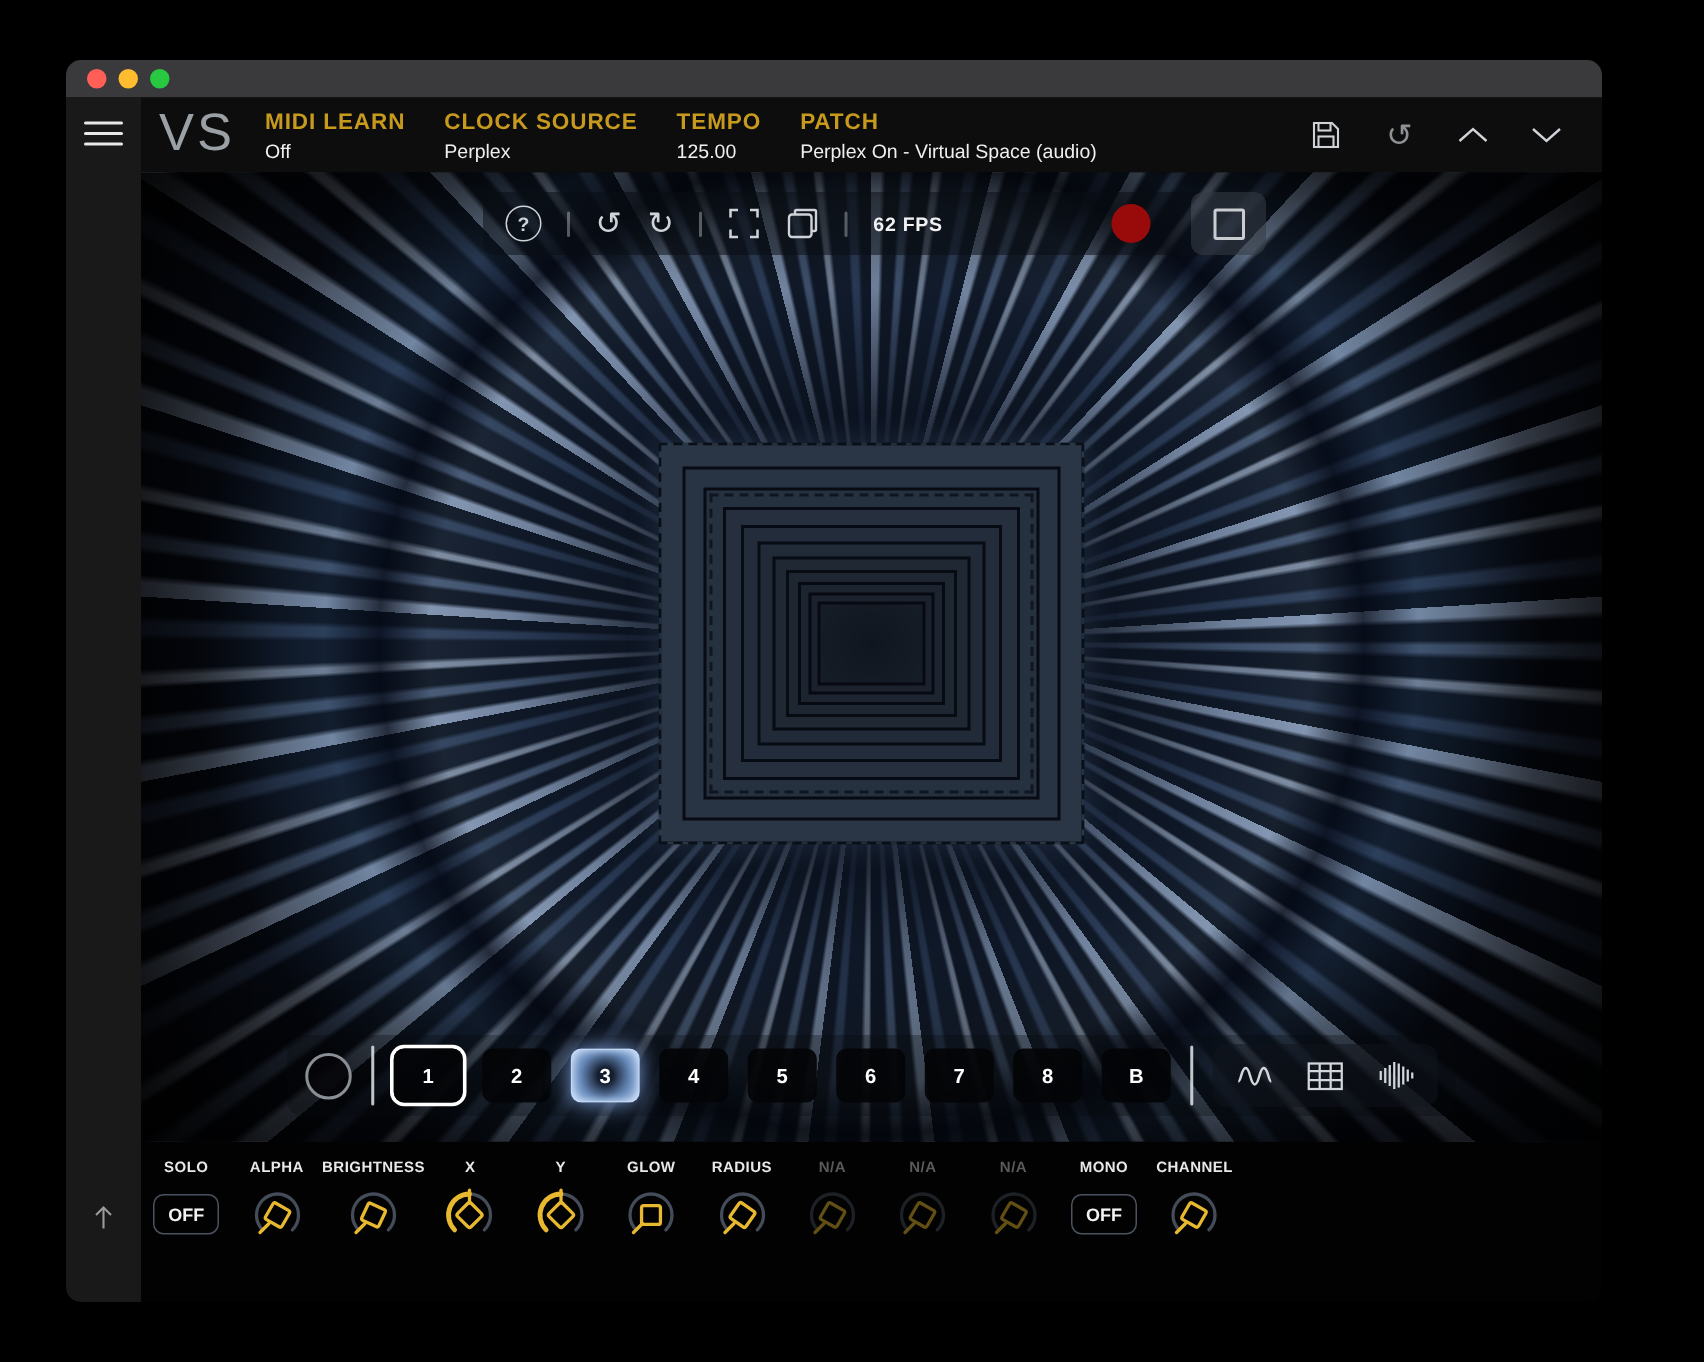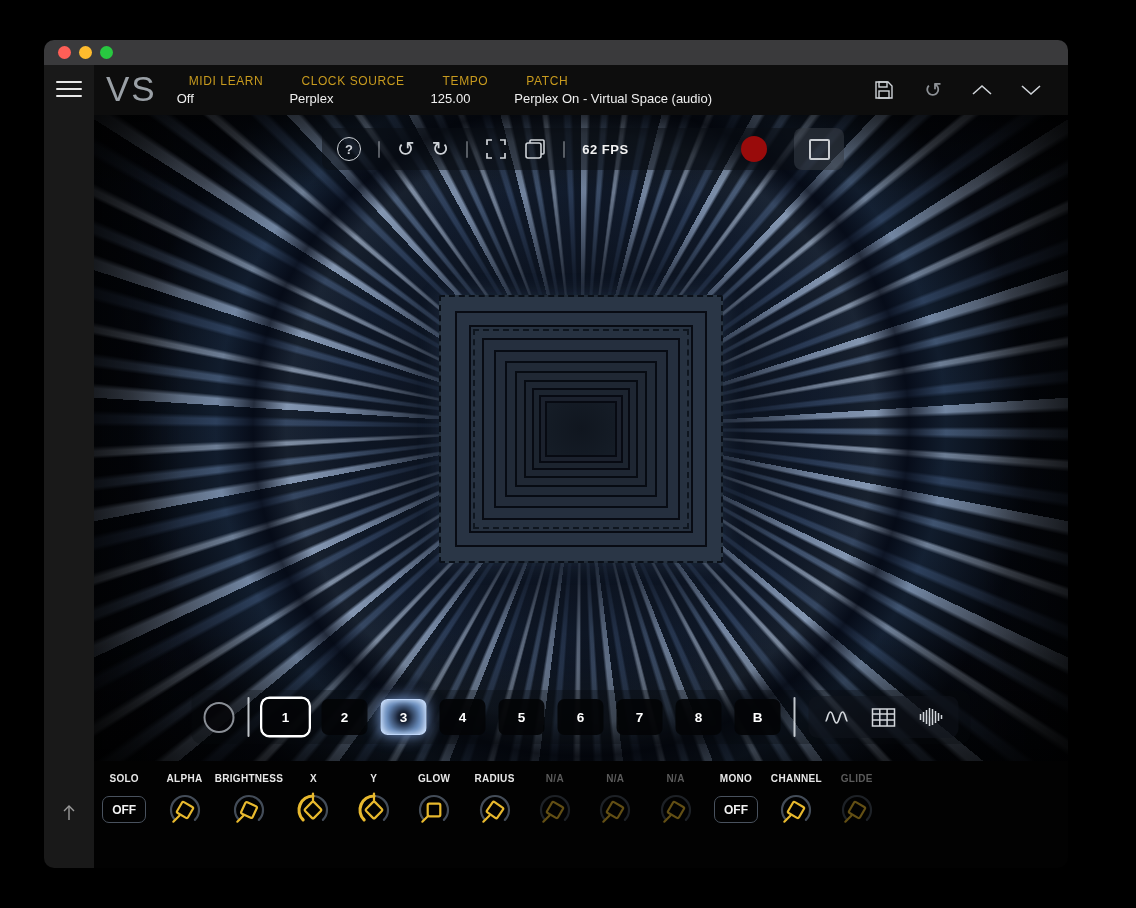--- a/index.html
+++ b/index.html
@@ -26,21 +26,21 @@
   .hamburger { width:26px; margin:16px auto 0; cursor:pointer; }
   .hamburger .bar { height:2px; background:#e9e9e9; margin:5px 0; border-radius:1px; }
   .up-arrow { position:absolute; bottom:42px; left:50%; transform:translateX(-50%); color:#9b9b9b; }
 
   .main { flex:1; display:flex; flex-direction:column; min-width:0; }
 
   
   .header { height:50px; background:var(--header-bg,#0d0d0d); display:flex; align-items:center; }
   .logo { font-size:35px; font-weight:200; color:#9aa0a6; letter-spacing:2px; margin:0 20px 2px 12px; }
   .hfield { margin-right:26px; }
-  .hfield .hlabel { font-size:12px; font-weight:normal; letter-spacing:0.6px; color:var(--gold-label,#c79a1e);margin-left:12px; }
+  .hfield .hlabel { font-size:15px; font-weight:bold; letter-spacing:0.6px; color:var(--gold-label,#c79a1e); }
   .hfield .hvalue { font-size:13px; color:#efefef; margin-top:3px; }
   .hicons { margin-left:auto; display:flex; align-items:center; gap:27px; padding-right:26px; }
   .hicon { width:22px; height:22px; display:flex; align-items:center; justify-content:center; color:#cfd3d8; }
   .hicon svg { display:block; }
 
   
   .viewport { position:relative; height:646px; overflow:hidden; background:#05070c; }
   .vp-layer { position:absolute; inset:0; }
   .vp-streaks { background-color:#0a1018;
     background:repeating-conic-gradient(from 0deg at 50% 48.5%,
@@ -364,26 +364,18 @@
               <div class="pbtn">OFF</div>
             </div>
             <div class="param">
               <div class="plabel">CHANNEL</div>
               <div><svg width="40" height="40" viewBox="0 0 40 40" fill="none">
                   <path d="M 10.10 29.90 A 14 14 0 1 1 29.90 29.90" stroke="#434c58" stroke-width="2.2" stroke-linecap="round"></path>
                   <line x1="14.34" y1="25.66" x2="8.33" y2="31.67" stroke="#e8b92e" stroke-width="2.2" stroke-linecap="round"></line>
                   <rect x="13.7" y="13.7" width="12.6" height="12.6" rx="1.5" stroke="#e8b92e" stroke-width="2.2" transform="rotate(30 20 20)"></rect>
                 </svg></div>
             </div>
-            <div class="param dim">
-              <div class="plabel">GLIDE</div>
-              <div><svg width="40" height="40" viewBox="0 0 40 40" fill="none">
-                  <path d="M 10.10 29.90 A 14 14 0 1 1 29.90 29.90" stroke="#434c58" stroke-width="2.2" stroke-linecap="round"></path>
-                  <line x1="14.34" y1="25.66" x2="8.33" y2="31.67" stroke="#e8b92e" stroke-width="2.2" stroke-linecap="round"></line>
-                  <rect x="13.7" y="13.7" width="12.6" height="12.6" rx="1.5" stroke="#e8b92e" stroke-width="2.2" transform="rotate(30 20 20)"></rect>
-                </svg></div>
-            </div>
           </div>
 
       </div>
     </div>
   </div>
 </div>
 
 </body></html>

